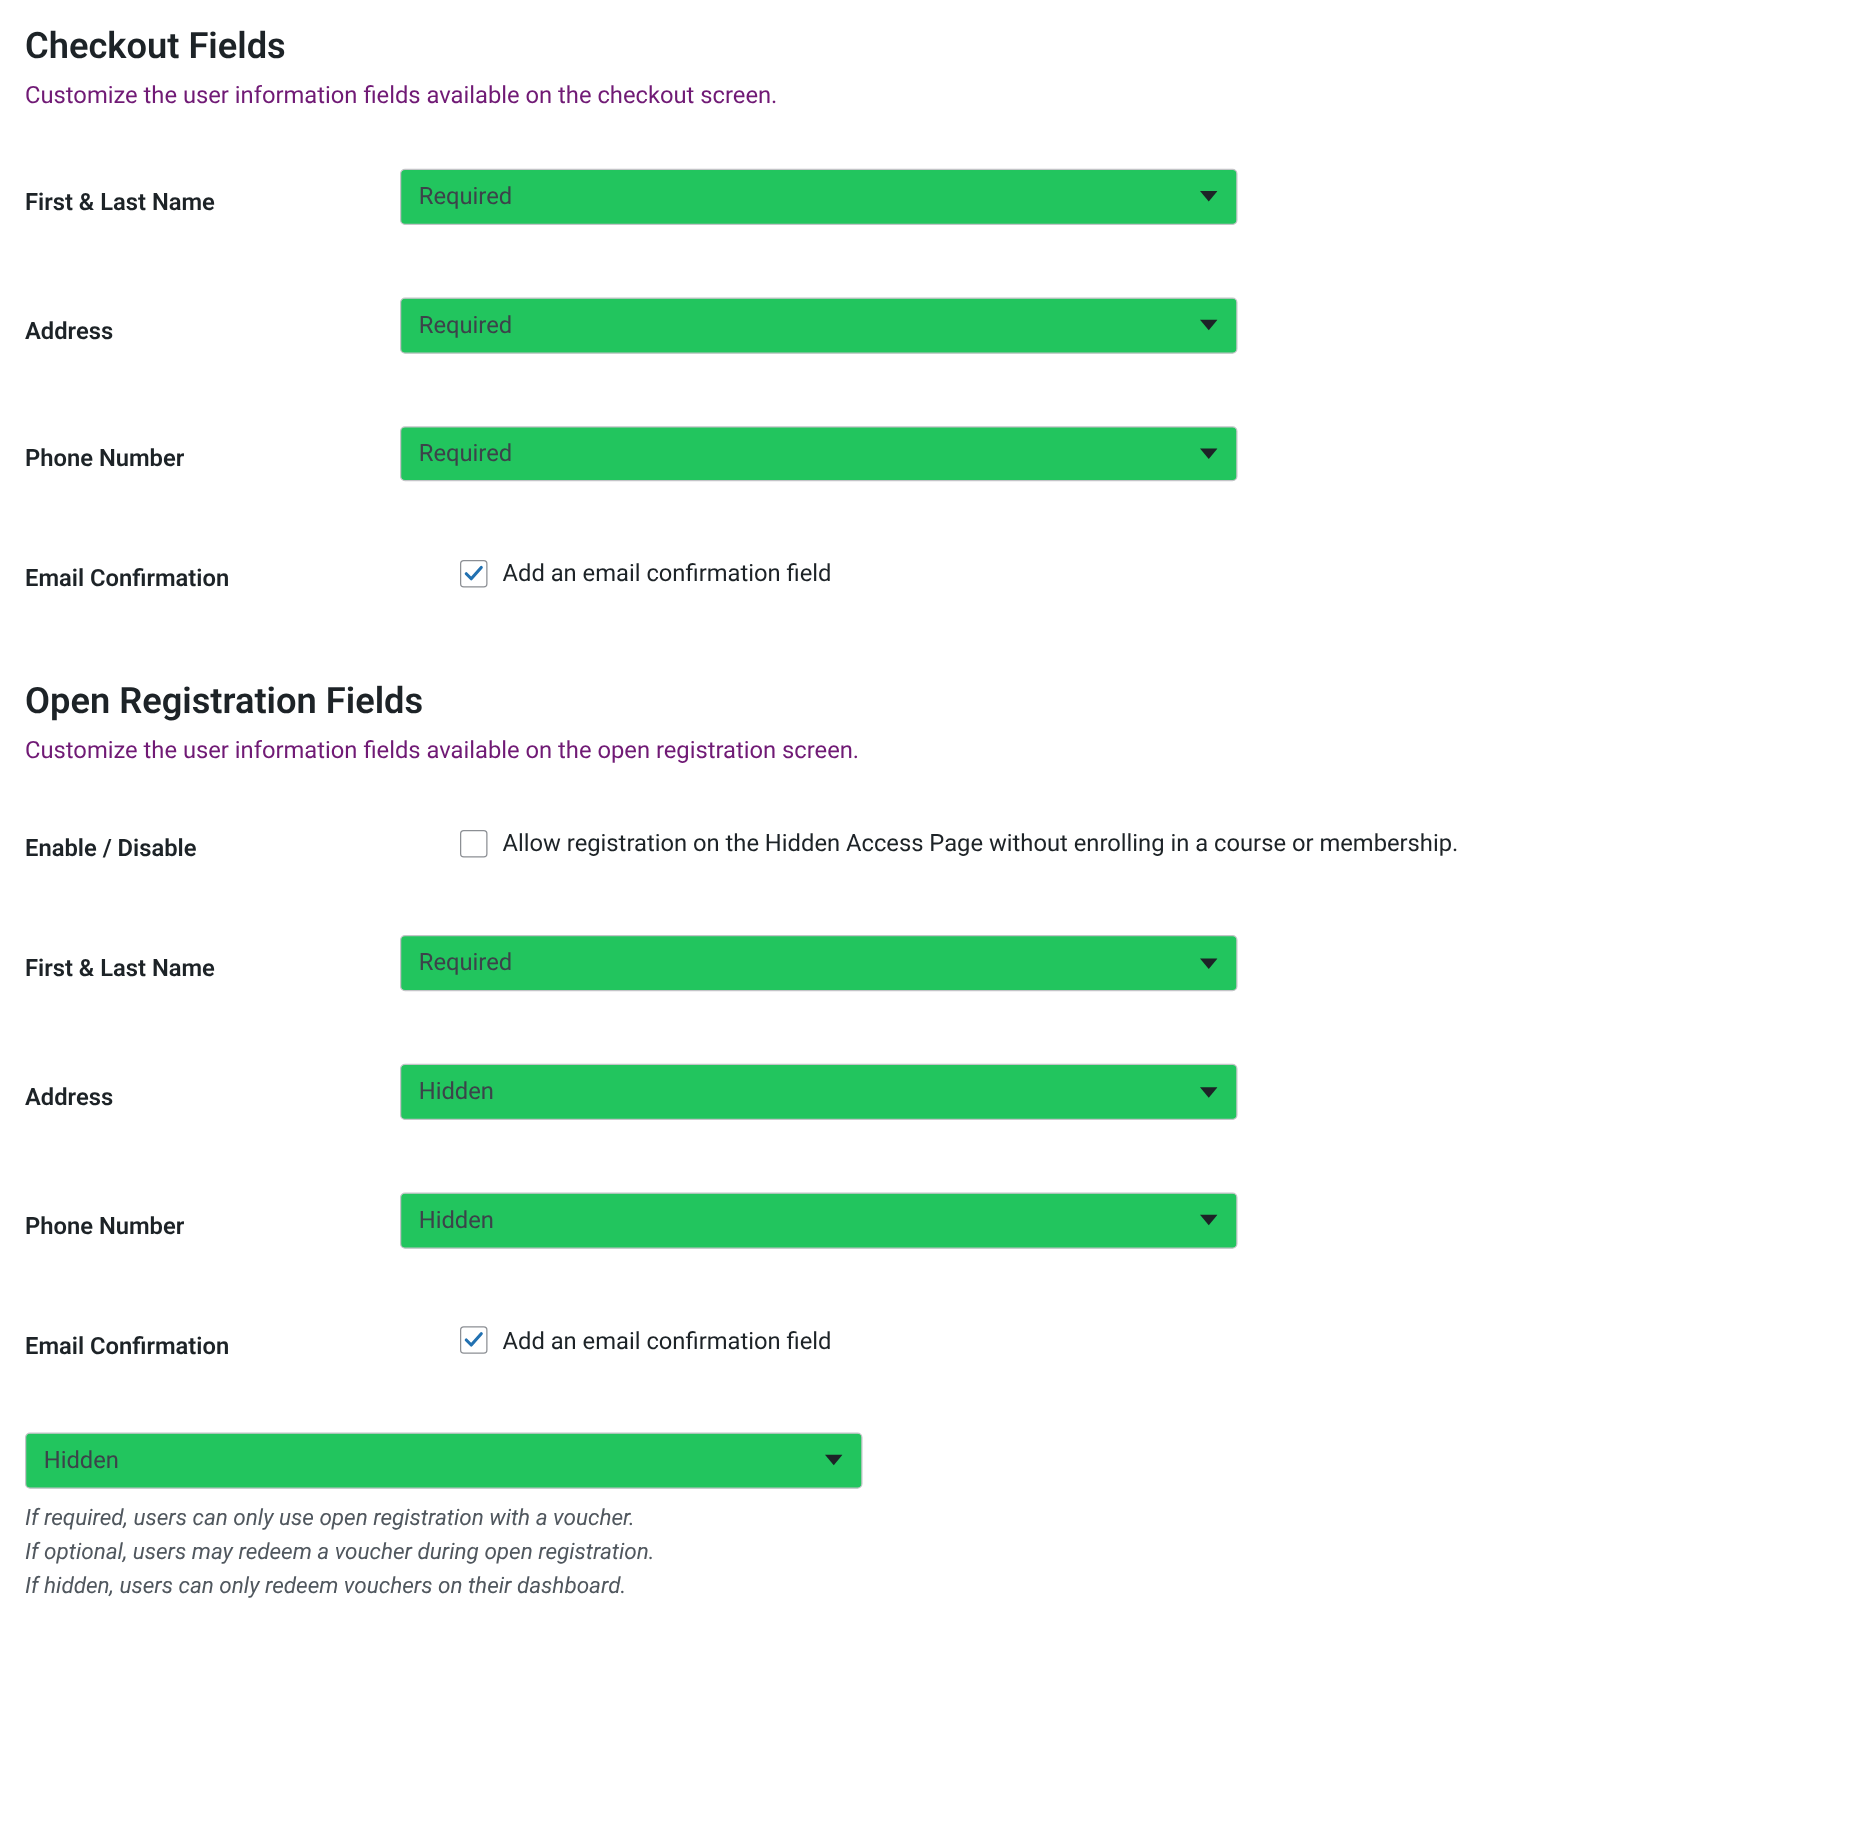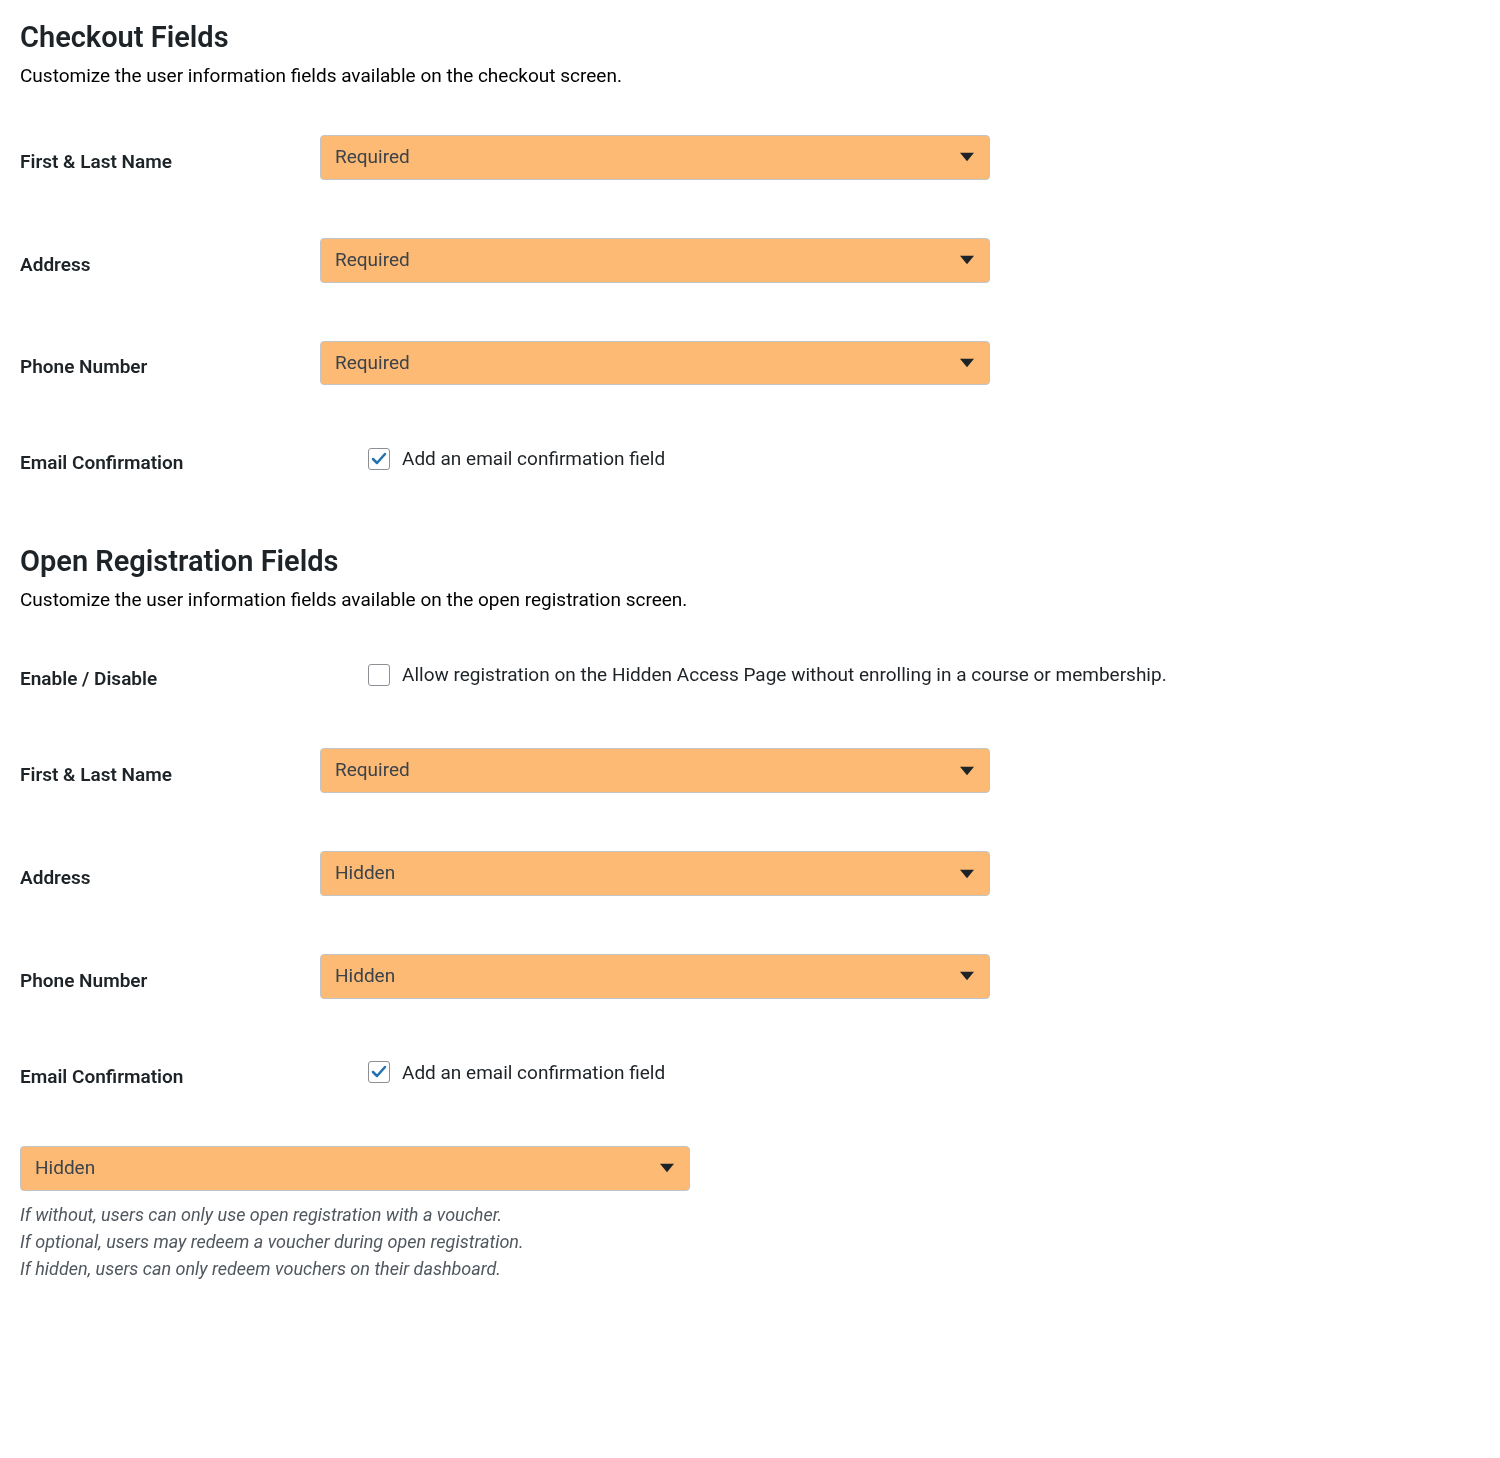--- a/index.html
+++ b/index.html
@@ -18,21 +18,21 @@
       margin-bottom: 70px;
     }
     .section-title {
       font-size: 29px;
       font-weight: 600;
       color: #1d2327;
       margin-bottom: 10px;
     }
     .section-desc {
       font-size: 19px;
-      color: #000000;
+      color: #701a75;
       margin-bottom: 48px;
     }
     .field-row {
       display: flex;
       align-items: center;
       margin-bottom: 58px;
     }
     .field-row:last-child {
       margin-bottom: 0;
     }
@@ -52,21 +52,21 @@
       position: relative;
       width: 100%;
       max-width: 670px;
     }
     .select-display {
       width: 100%;
       border: 1px solid #c3c4c7;
       border-radius: 4px;
       padding: 10px 44px 10px 14px;
       font-size: 19px;
-      background: #fdba74;
+      background: #22c55e;
       color: #3c434a;
       cursor: pointer;
       position: relative;
       line-height: 1.2;
     }
     .select-caret {
       position: absolute;
       right: 16px;
       top: 50%;
       transform: translateY(-50%);
@@ -258,19 +258,19 @@
     <div class="field-control">
       <div class="select-wrap">
         <div class="select-display">Hidden</div>
         <span class="select-caret">
           <svg viewBox="0 0 10 6">
               <path d="M0 0 L5 6 L10 0 Z" fill="#1d2327"></path>
             </svg>
         </span>
       </div>
       <div class="help-text">
-        <p>If without, users can only use open registration with a voucher.</p>
+        <p>If required, users can only use open registration with a voucher.</p>
         <p>If optional, users may redeem a voucher during open registration.</p>
         <p>If hidden, users can only redeem vouchers on their dashboard.</p>
       </div>
     </div>
   </div>
 </div>
 
 </body></html>

